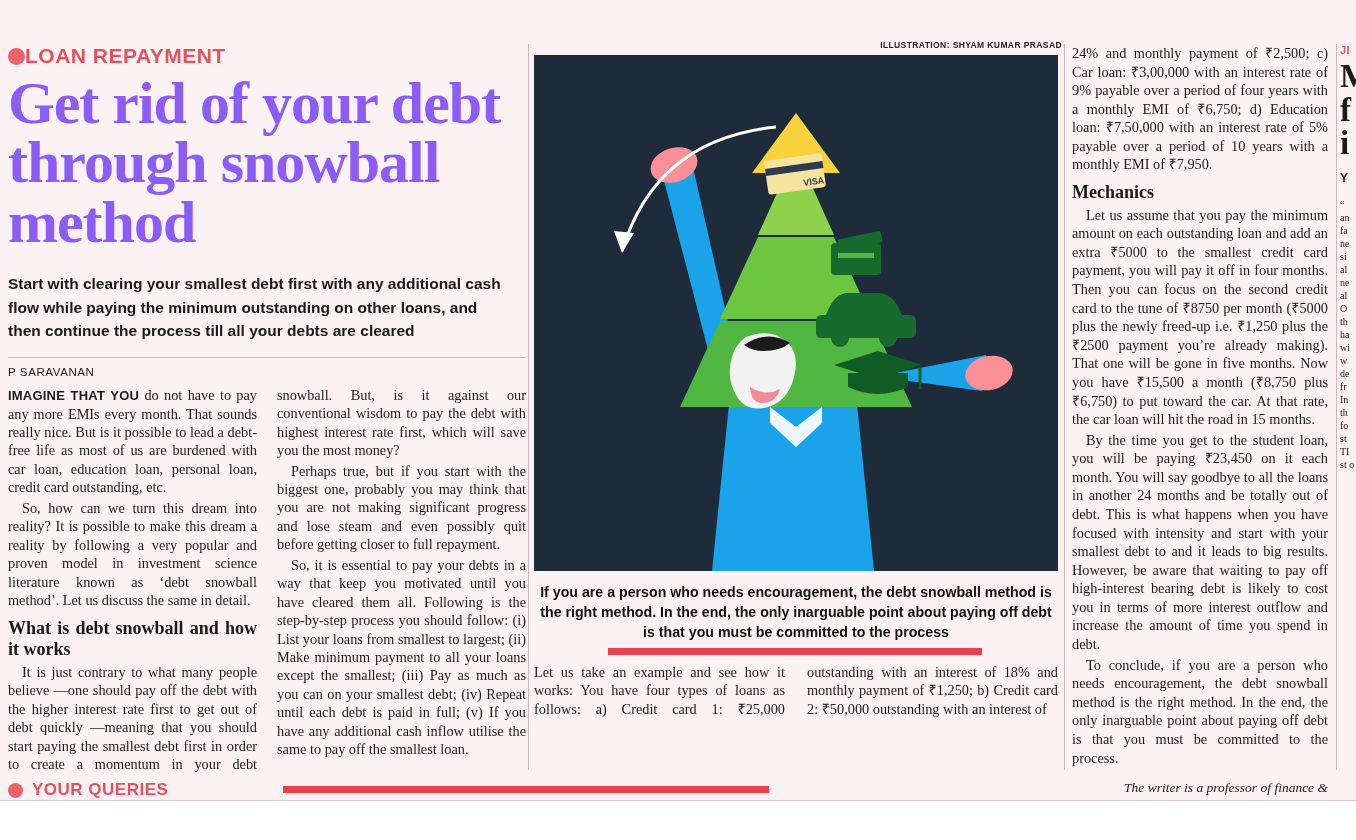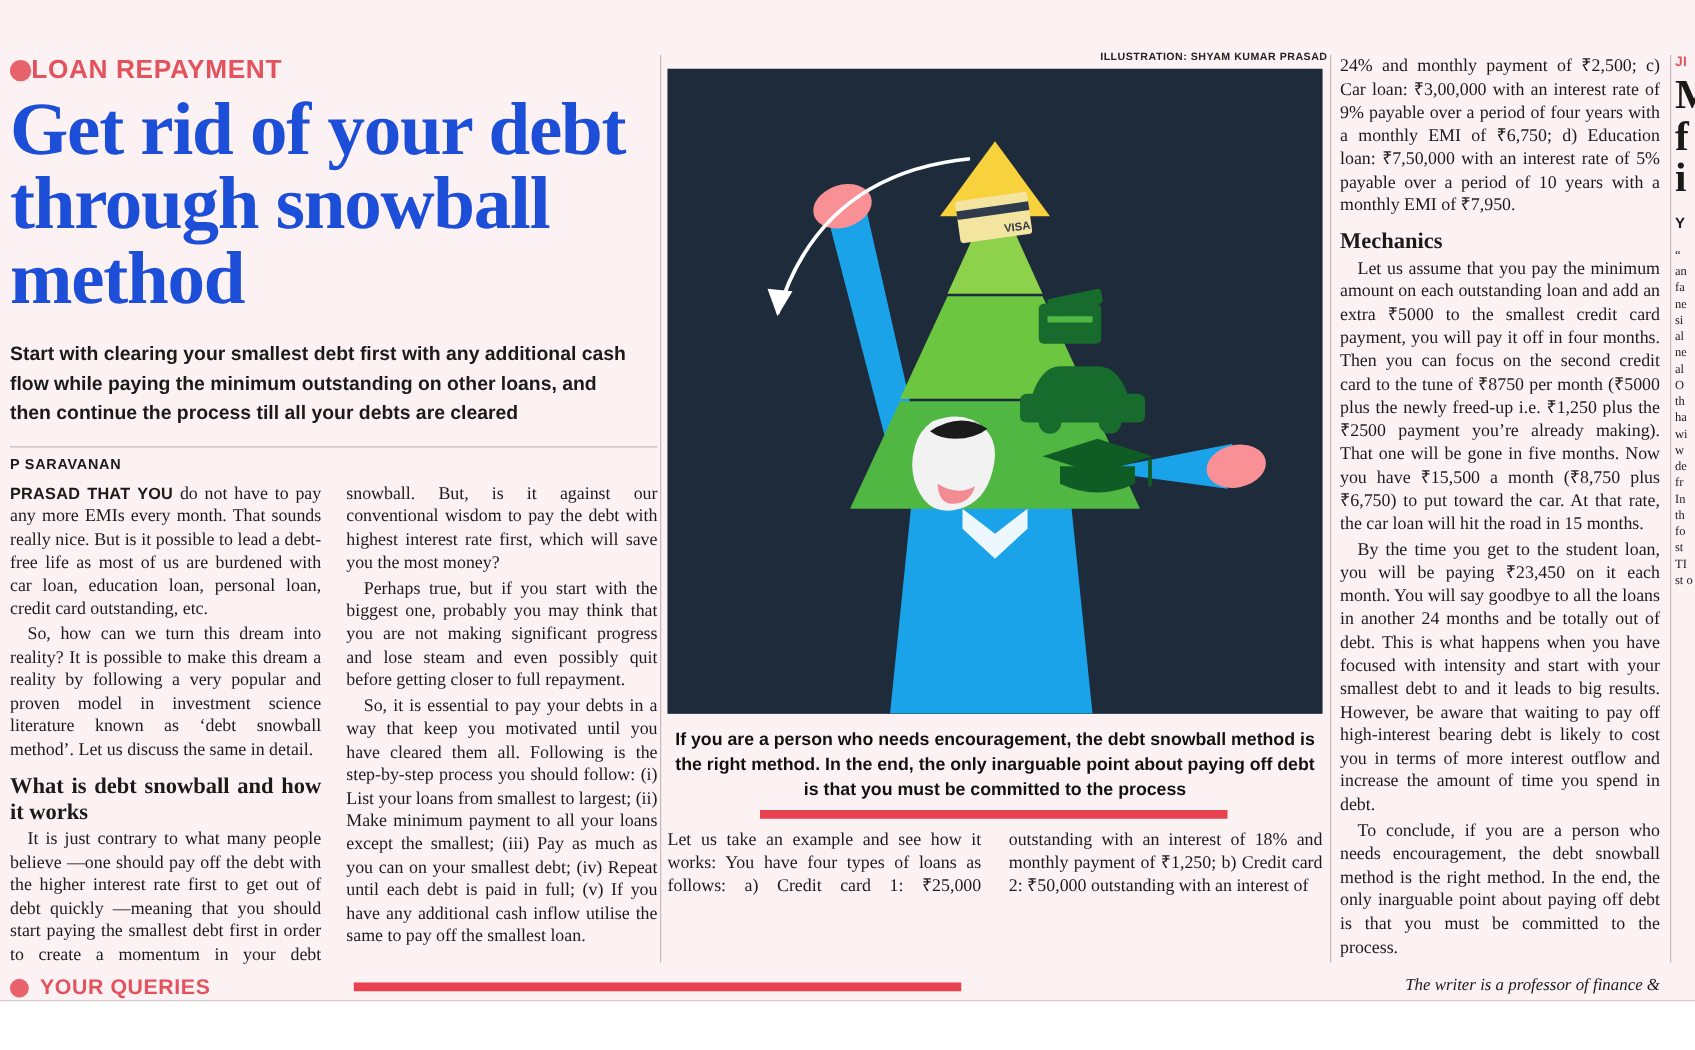--- a/index.html
+++ b/index.html
@@ -49,39 +49,39 @@
     color: #e2535d;
     text-transform: uppercase;
   }
   .headline {
     font-family: "Liberation Serif", serif;
     font-weight: bold;
     font-size: 60px;
     line-height: 0.99;
     letter-spacing: -1px;
     margin: 6px 0 0 0;
-    color: #1d4ed8;
+    color: #8b5cf6;
   }
   .standfirst {
     font-family: "Liberation Sans", sans-serif;
     font-weight: bold;
     font-size: 15.5px;
     line-height: 1.52;
     margin-top: 20px;
     color: #1a1a1a;
     width: 500px;
   }
   .rule {
     border: none;
     border-top: 1px solid #c9b9ba;
     margin: 14px 0 8px 0;
   }
   .byline {
     font-family: "Liberation Sans", sans-serif;
-    font-weight: bold;
+    font-weight: normal;
     font-size: 11.5px;
     letter-spacing: 0.6px;
     margin-bottom: 8px;
   }
   .body-2col {
     column-count: 2;
     column-gap: 20px;
     column-rule: none;
     font-size: 14.3px;
     line-height: 1.29;
@@ -300,21 +300,21 @@
     <div class="kicker-row">
       <span class="kicker-dot"></span>
       <span class="kicker">LOAN REPAYMENT</span>
     </div>
     <h1 class="headline">Get rid of your debt through snowball method</h1>
     <div class="standfirst">Start with clearing your smallest debt first with any additional cash flow while paying the minimum outstanding on other loans, and then continue the process till all your debts are cleared</div>
     <hr class="rule">
     <div class="byline">P SARAVANAN</div>
 
     <div class="body-2col">
-      <p class="first"><span class="lead">PRASAD THAT YOU</span><span> do not have to pay any more EMIs every month. That sounds really nice. But is it possible to lead a debt-free life as most of us are burdened with car loan, education loan, personal loan, credit card outstanding, etc.</span></p>
+      <p class="first"><span class="lead">IMAGINE THAT YOU</span><span> do not have to pay any more EMIs every month. That sounds really nice. But is it possible to lead a debt-free life as most of us are burdened with car loan, education loan, personal loan, credit card outstanding, etc.</span></p>
       <p>So, how can we turn this dream into reality? It is possible to make this dream a reality by following a very popular and proven model in investment science literature known as ‘debt snowball method’. Let us discuss the same in detail.</p>
       <h2 class="subhead">What is debt snowball and how it works</h2>
       <p>It is just contrary to what many people believe —one should pay off the debt with the higher interest rate first to get out of debt quickly —meaning that you should start paying the smallest debt first in order to create a momentum in your debt snowball. But, is it against our conventional wisdom to pay the debt with highest interest rate first, which will save you the most money?</p>
       <p>Perhaps true, but if you start with the biggest one, probably you may think that you are not making significant progress and lose steam and even possibly quit before getting closer to full repayment.</p>
       <p>So, it is essential to pay your debts in a way that keep you motivated until you have cleared them all. Following is the step-by-step process you should follow: (i) List your loans from smallest to largest; (ii) Make minimum payment to all your loans except the smallest; (iii) Pay as much as you can on your smallest debt; (iv) Repeat until each debt is paid in full; (v) If you have any additional cash inflow utilise the same to pay off the smallest loan.</p>
     </div>
   </div>
 
   <div class="illus-credit">ILLUSTRATION: SHYAM KUMAR PRASAD</div>
 

